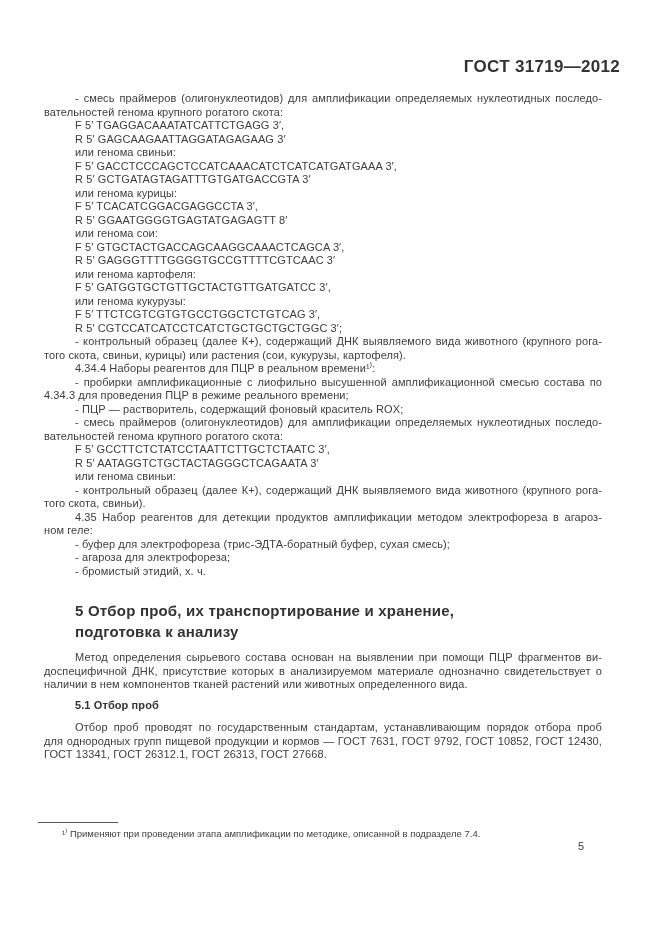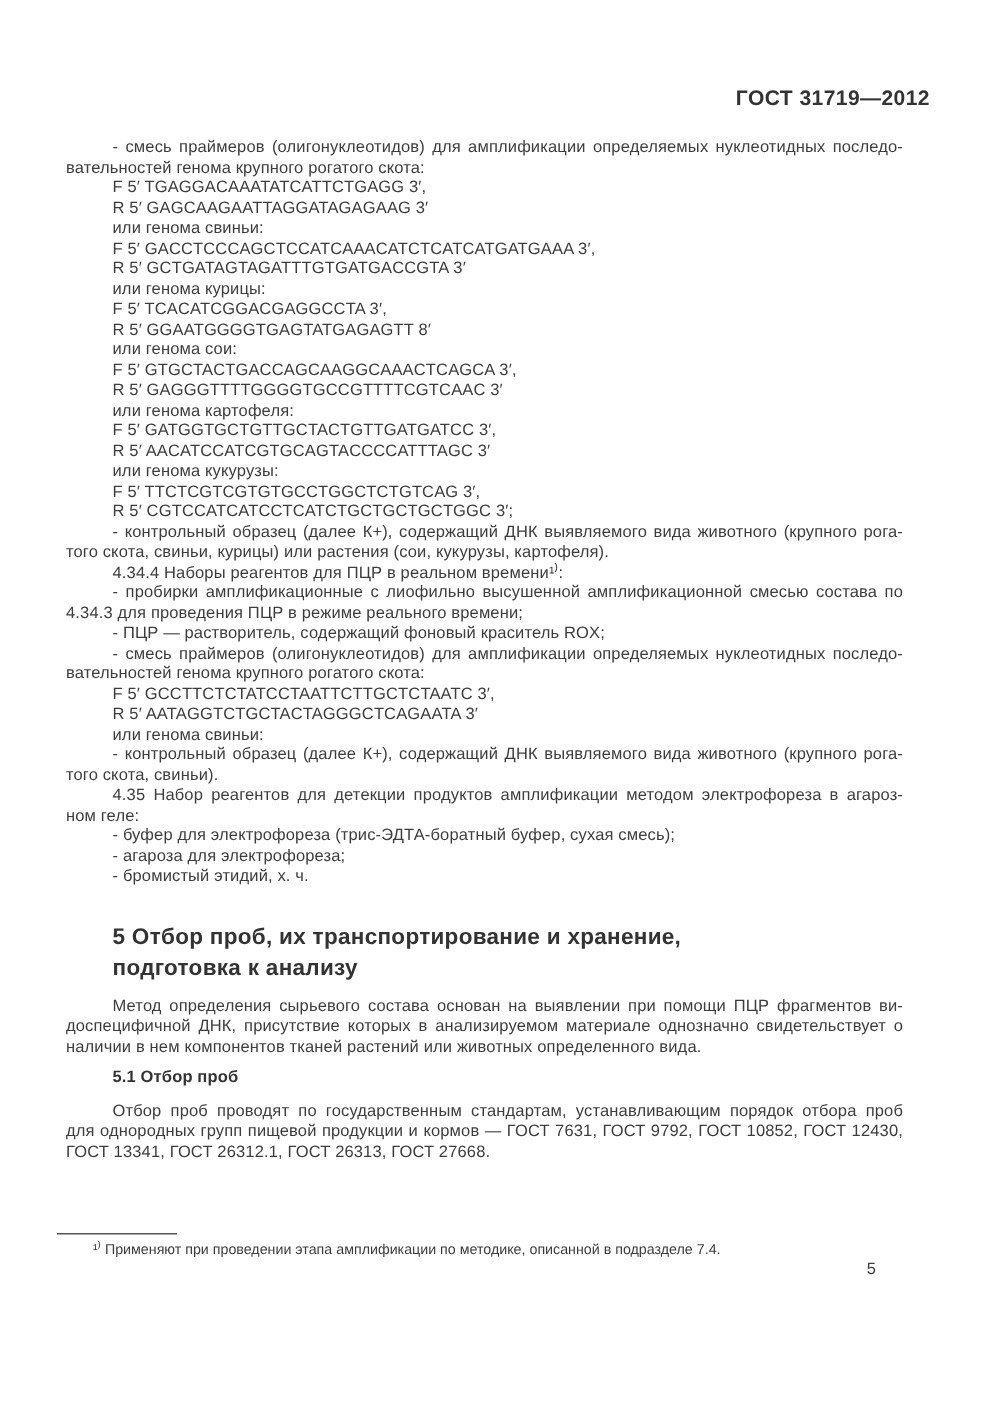--- a/index.html
+++ b/index.html
@@ -13,21 +13,21 @@
     height: 935px;
     background: #ffffff;
     font-family: "Liberation Sans", sans-serif;
     color: #3d3d3d;
     overflow: hidden;
   }
   .doc-header {
     position: absolute;
     top: 57px;
     right: 41px;
-    font-size: 14px;
+    font-size: 17px;
     font-weight: bold;
     color: #333333;
     letter-spacing: 0.3px;
   }
   .doc-body {
     position: absolute;
     top: 92px;
     left: 44px;
     right: 59px;
   }
@@ -98,21 +98,20 @@
       <div class="line ind">F 5′ GACCTCCCAGCTCCATCAAACATCTCATCATGATGAAA 3′,</div>
       <div class="line ind">R 5′ GCTGATAGTAGATTTGTGATGACCGTA 3′</div>
       <div class="line ind">или генома курицы:</div>
       <div class="line ind">F 5′ TCACATCGGACGAGGCCTA 3′,</div>
       <div class="line ind">R 5′ GGAATGGGGTGAGTATGAGAGTT 8′</div>
       <div class="line ind">или генома сои:</div>
       <div class="line ind">F 5′ GTGCTACTGACCAGCAAGGCAAACTCAGCA 3′,</div>
       <div class="line ind">R 5′ GAGGGTTTTGGGGTGCCGTTTTCGTCAAC 3′</div>
       <div class="line ind">или генома картофеля:</div>
       <div class="line ind">F 5′ GATGGTGCTGTTGCTACTGTTGATGATCC 3′,</div>
-      <div class="line ind">R 5′ AACATCCATCGTGCAGTACCCCATTTAGC 3′</div>
       <div class="line ind">или генома кукурузы:</div>
       <div class="line ind">F 5′ TTCTCGTCGTGTGCCTGGCTCTGTCAG 3′,</div>
       <div class="line ind">R 5′ CGTCCATCATCCTCATCTGCTGCTGCTGGC 3′;</div>
       <div class="line ind fill">- контрольный образец (далее К+), содержащий ДНК выявляемого вида животного (крупного рога-</div>
       <div class="line">того скота, свиньи, курицы) или растения (сои, кукурузы, картофеля).</div>
       <div class="line ind">4.34.4 Наборы реагентов для ПЦР в реальном времени¹⁾:</div>
       <div class="line ind fill">- пробирки амплификационные с лиофильно высушенной амплификационной смесью состава по</div>
       <div class="line">4.34.3 для проведения ПЦР в режиме реального времени;</div>
       <div class="line ind">- ПЦР — растворитель, содержащий фоновый краситель ROX;</div>
       <div class="line ind fill">- смесь праймеров (олигонуклеотидов) для амплификации определяемых нуклеотидных последо-</div>

